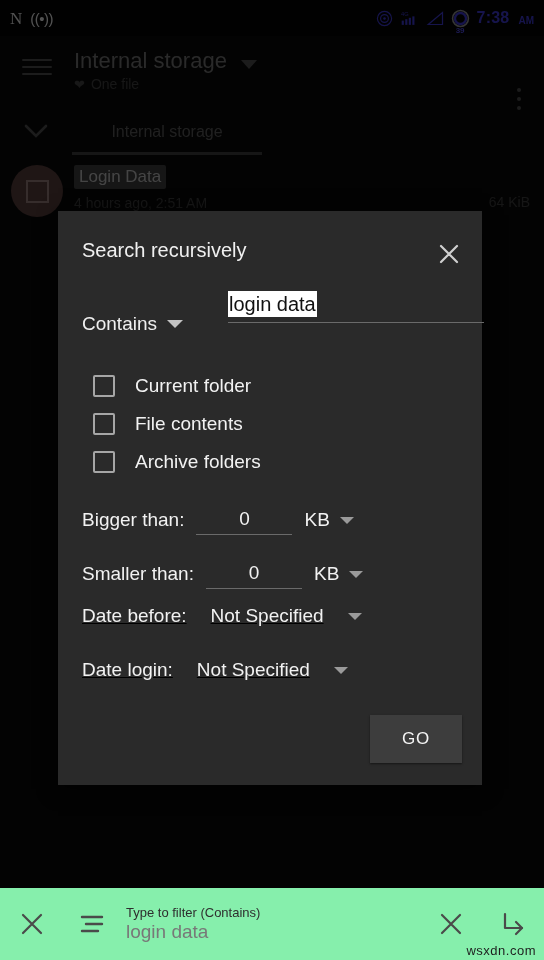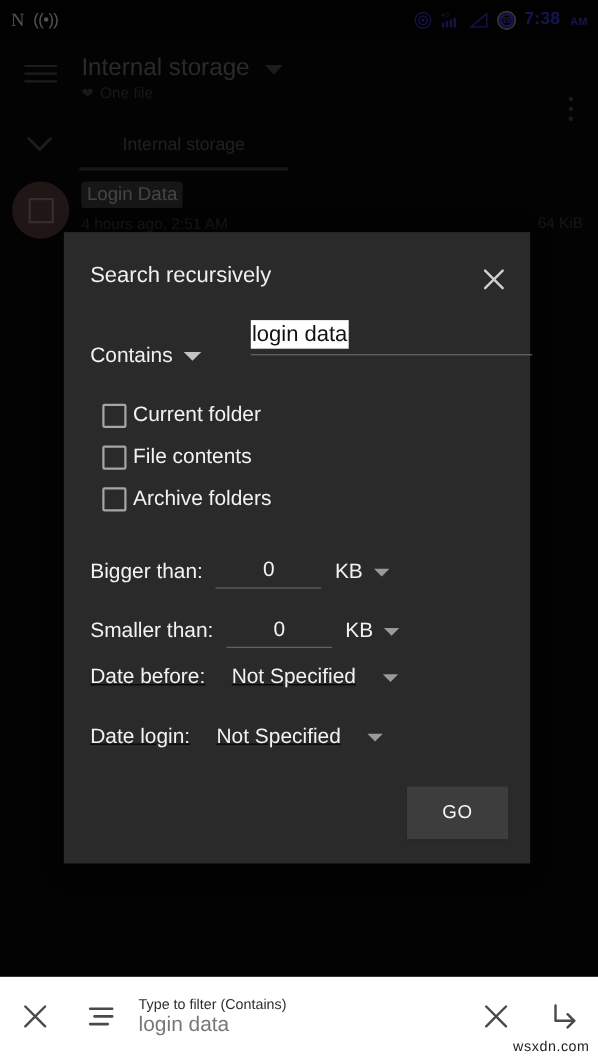--- a/index.html
+++ b/index.html
@@ -71,21 +71,21 @@
     margin-left: 2px;
     position: relative;
     top: 2px;
   }
   .batt-wrap {
     position: relative;
     width: 19px; height: 19px;
   }
   .batt-num {
     position: absolute;
-    left: 0; top: 0;
+    left: 0; top: 12px;
     width: 19px; height: 19px;
     display: flex;
     align-items: center;
     justify-content: center;
     font-size: 8px;
     color: #4a46d8;
     font-weight: bold;
   }
 
   
@@ -316,22 +316,22 @@
   #word-underline {
     margin-top: 5px;
     height: 1px;
     background: #6a6a6a;
   }
 
   
   #checkbox-group { margin-top: 14px; }
   .cb-row {
     display: flex;
-    align-items: flex-start;
-    gap: 6px;
+    align-items: center;
+    gap: 20px;
     height: 38px;
     cursor: pointer;
   }
   .cb-box {
     width: 22px; height: 22px;
     border: 2px solid #a6a6a6;
     border-radius: 2px;
     box-sizing: border-box;
     flex: none;
     margin-left: 11px;
@@ -402,21 +402,21 @@
     border: none;
     cursor: pointer;
     box-shadow: 0 1px 2px rgba(0,0,0,0.5);
   }
 
   
   #bottom-bar {
     position: absolute;
     left: 0; bottom: 0;
     width: 544px; height: 72px;
-    background: #ffffff;
+    background: #86efac;
     display: flex;
     align-items: center;
     justify-content: flex-end;
   }
   #bb-close {
     width: 64px;
     display: flex;
     align-items: center;
     justify-content: center;
     cursor: pointer;

